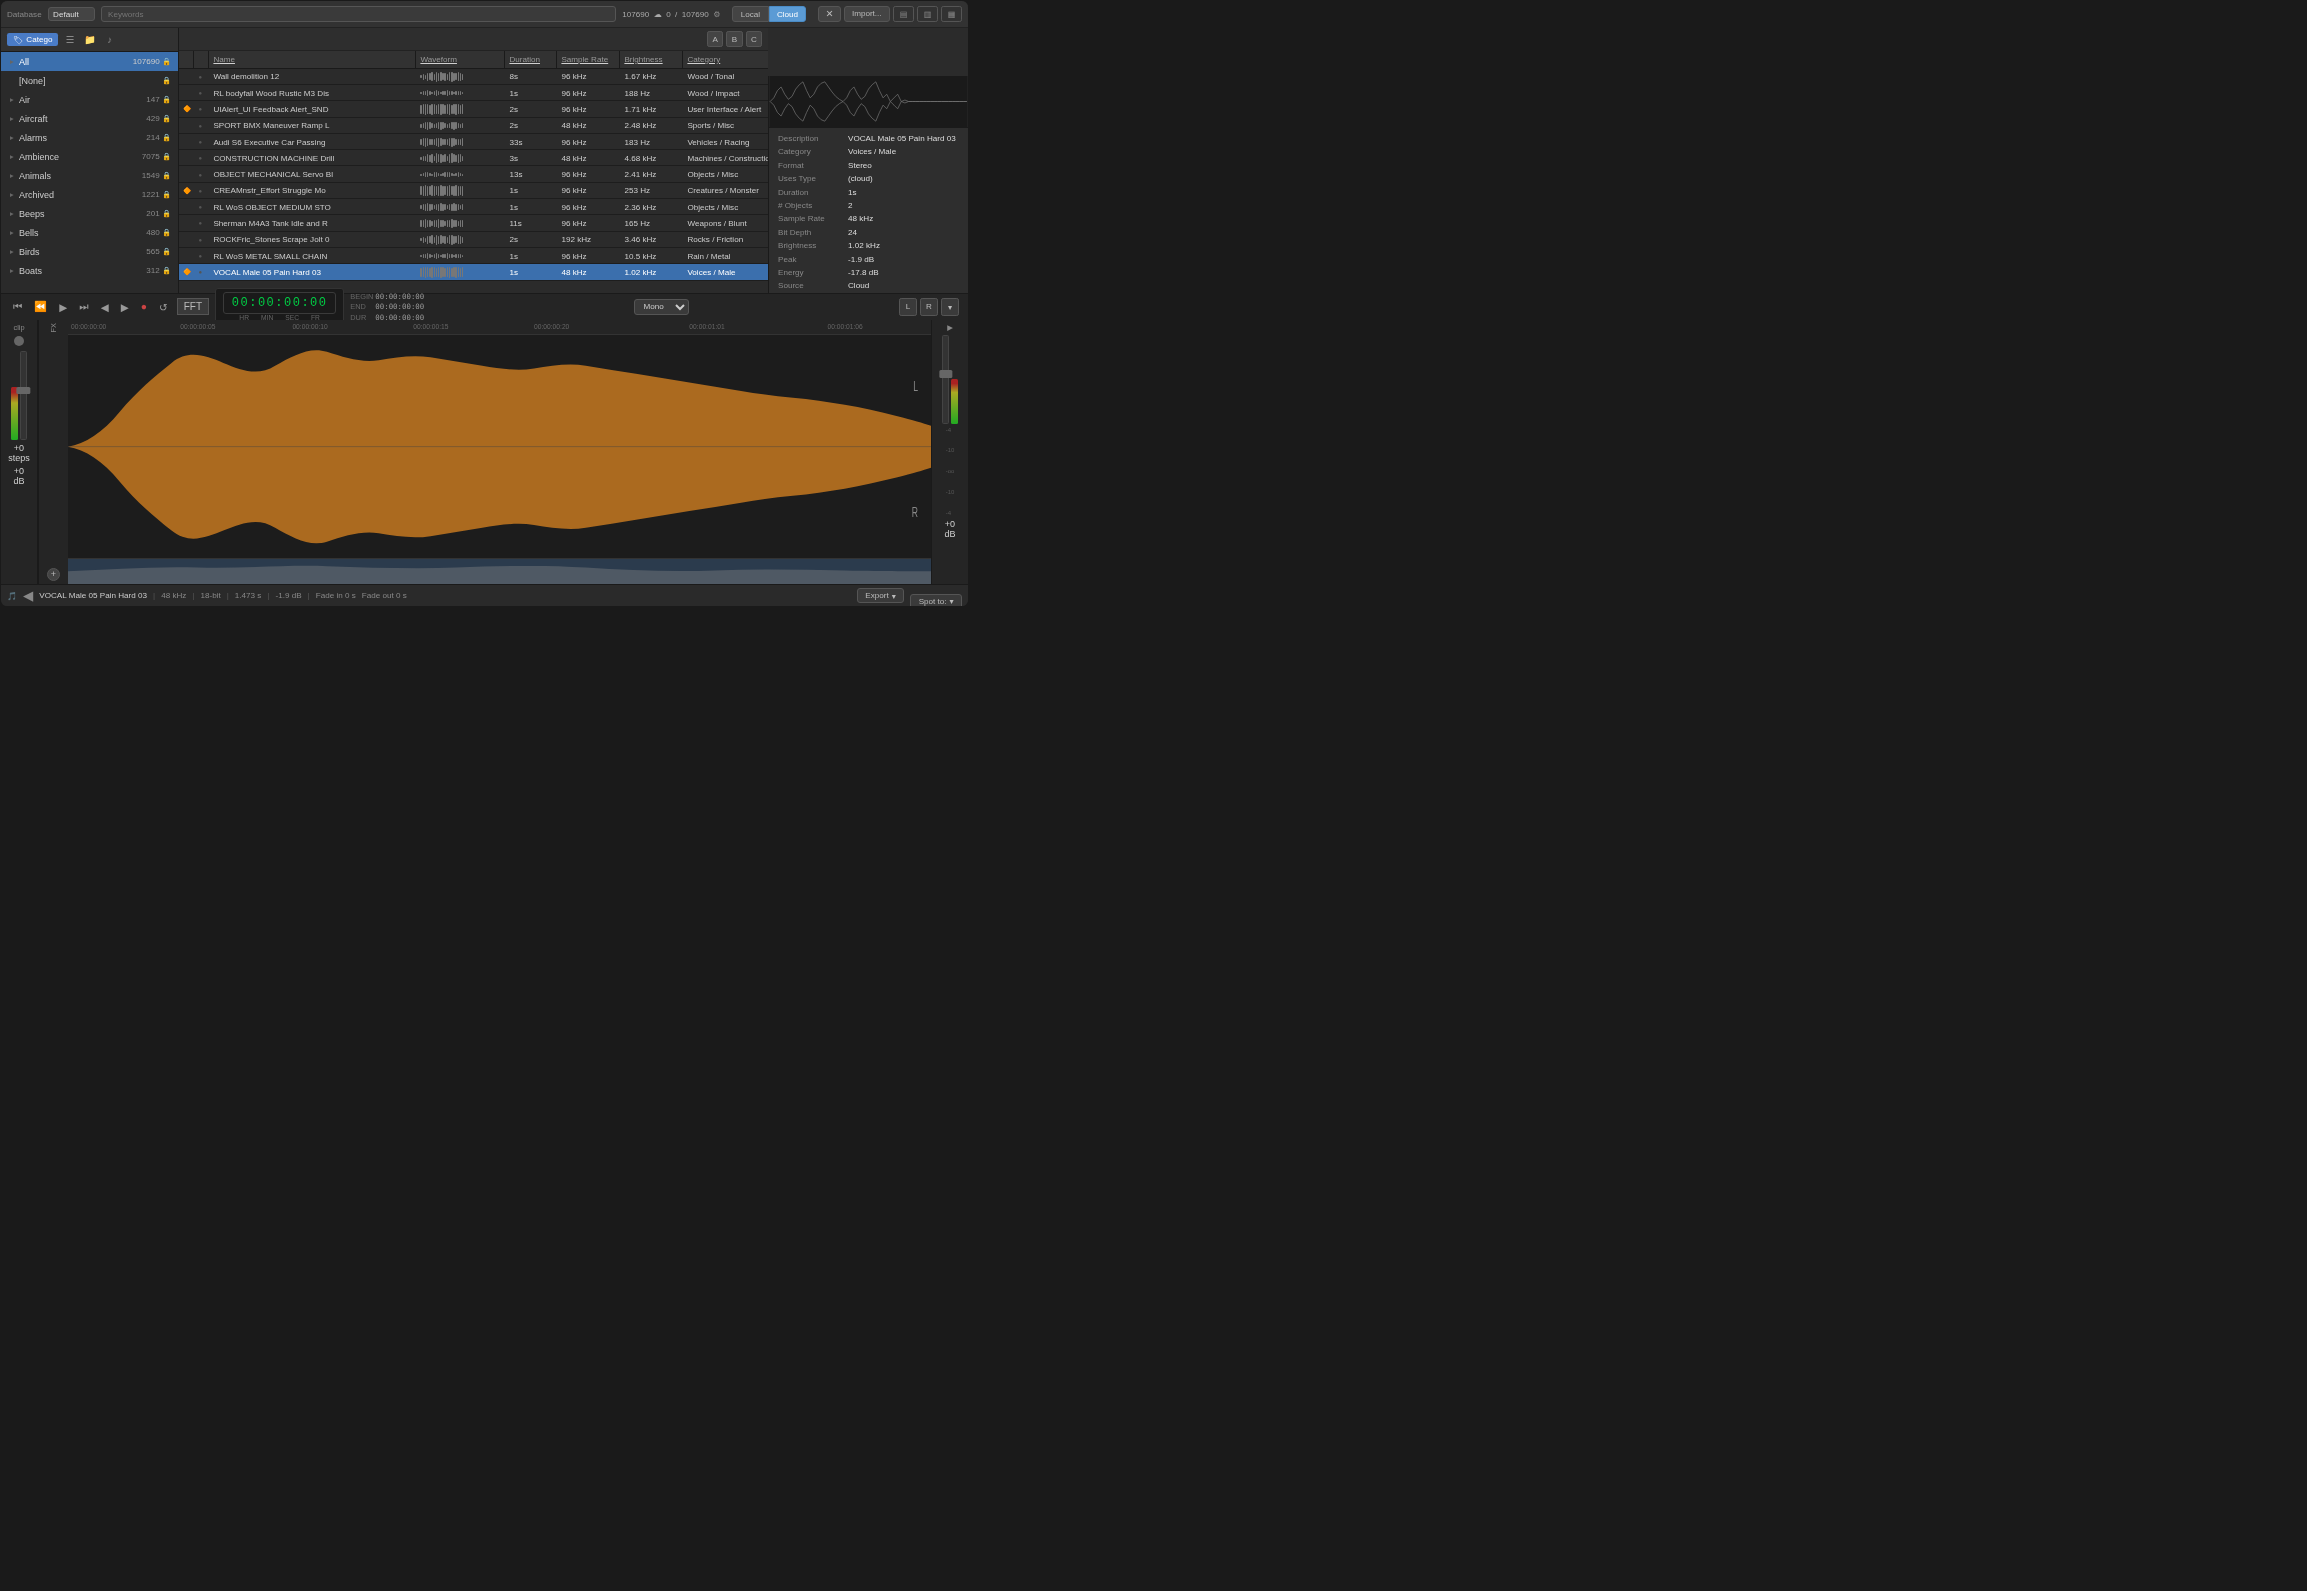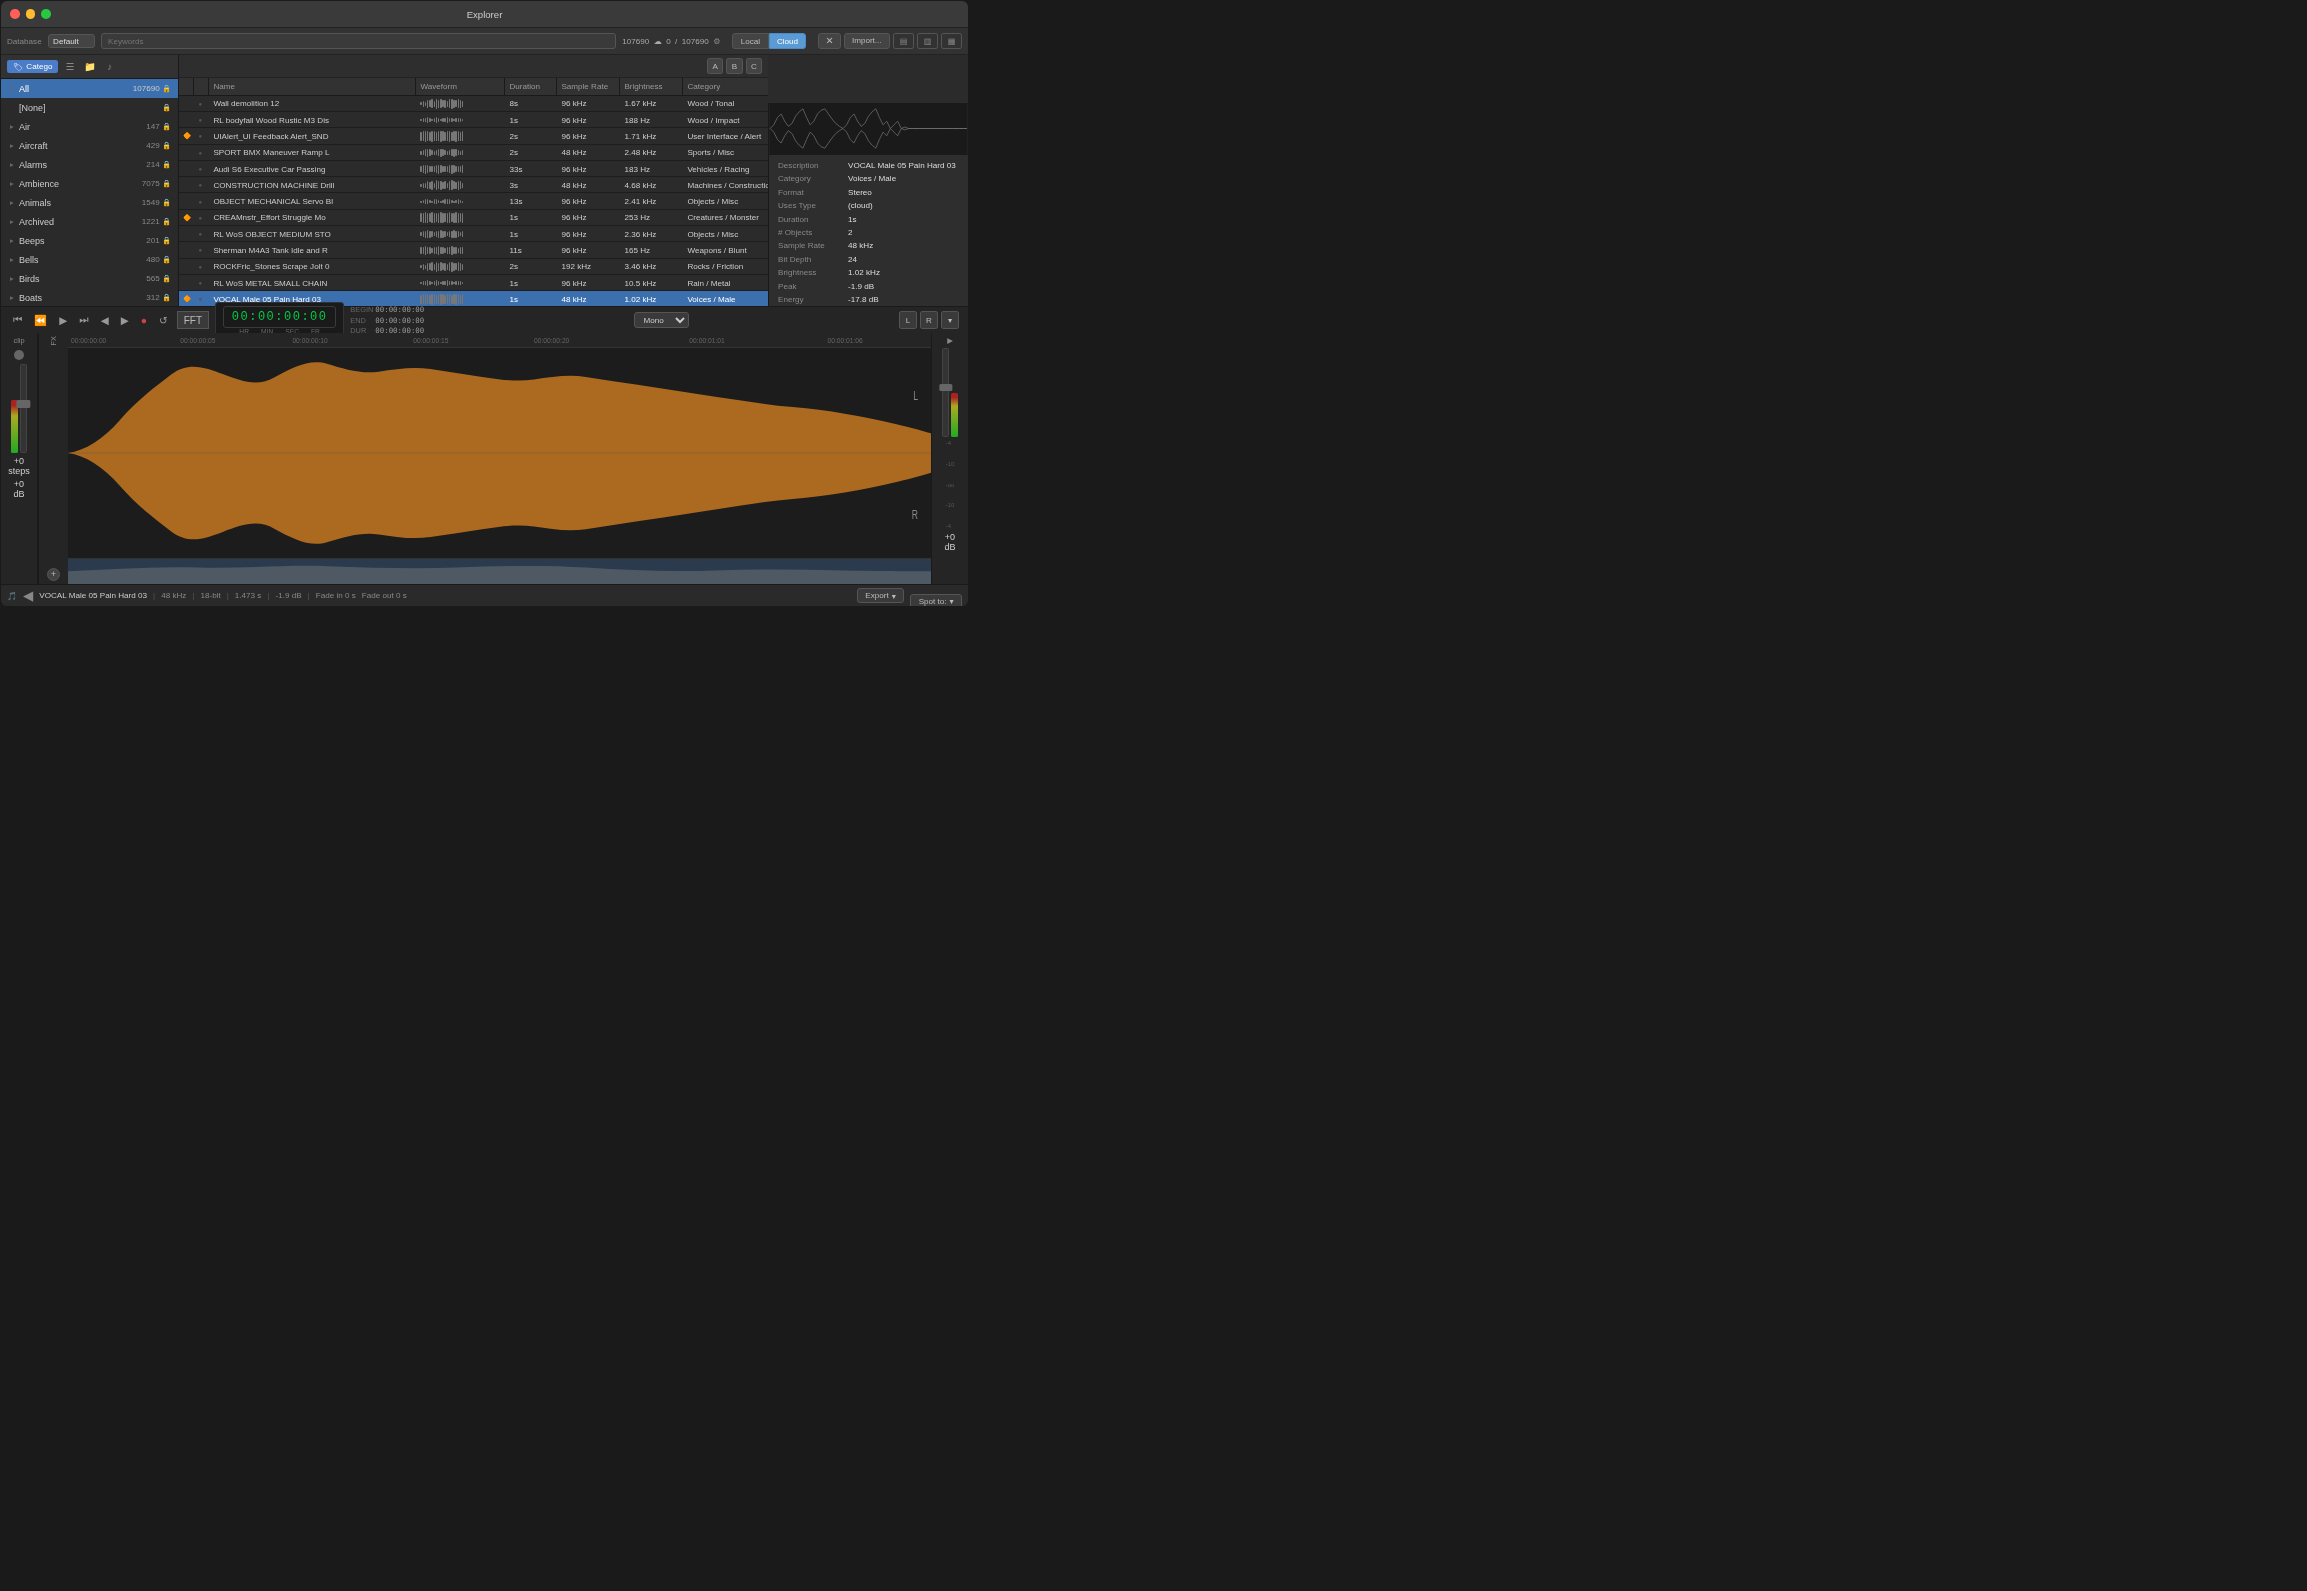--- a/index.html
+++ b/index.html
@@ -243,20 +243,21 @@
     .file-table::-webkit-scrollbar-track { background: #2a2a2a; }
     .file-table::-webkit-scrollbar-thumb { background: #555; border-radius: 2.2px; }
     .table-header {
       display: grid;
       grid-template-columns: 15px 15px 207px 89px 52px 63px 63px 118px 89px;
       background: #323232;
       border-bottom: 0.7px solid #1a1a1a;
       position: sticky;
       top: 0;
       z-index: 1;
+      text-decoration: underline;
     }
     .th {
       padding: 3.7px 4.4px;
       font-size: 8.1px;
       color: #999;
       font-weight: 500;
       border-right: 0.7px solid #1a1a1a;
       white-space: nowrap;
       overflow: hidden;
     }
@@ -573,28 +574,20 @@
       display: flex;
       align-items: center;
       justify-content: center;
     }
   </style>
 </head>
 <body>
 
 <div class="window">
 
-  <div class="titlebar">
-    <div class="traffic-lights">
-      <div class="traffic-light tl-red"></div>
-      <div class="traffic-light tl-yellow"></div>
-      <div class="traffic-light tl-green"></div>
-    </div>
-    <span class="titlebar-title">Explorer</span>
-  </div>
 
   <div class="top-bar">
     <span class="db-label">Database</span>
     <select class="db-select">
       <option>Default</option>
     </select>
     <div class="search-area">
       <input class="keywords-input" type="text" placeholder="Keywords" style="">
       <div class="count-display">
         <span>107690</span>

